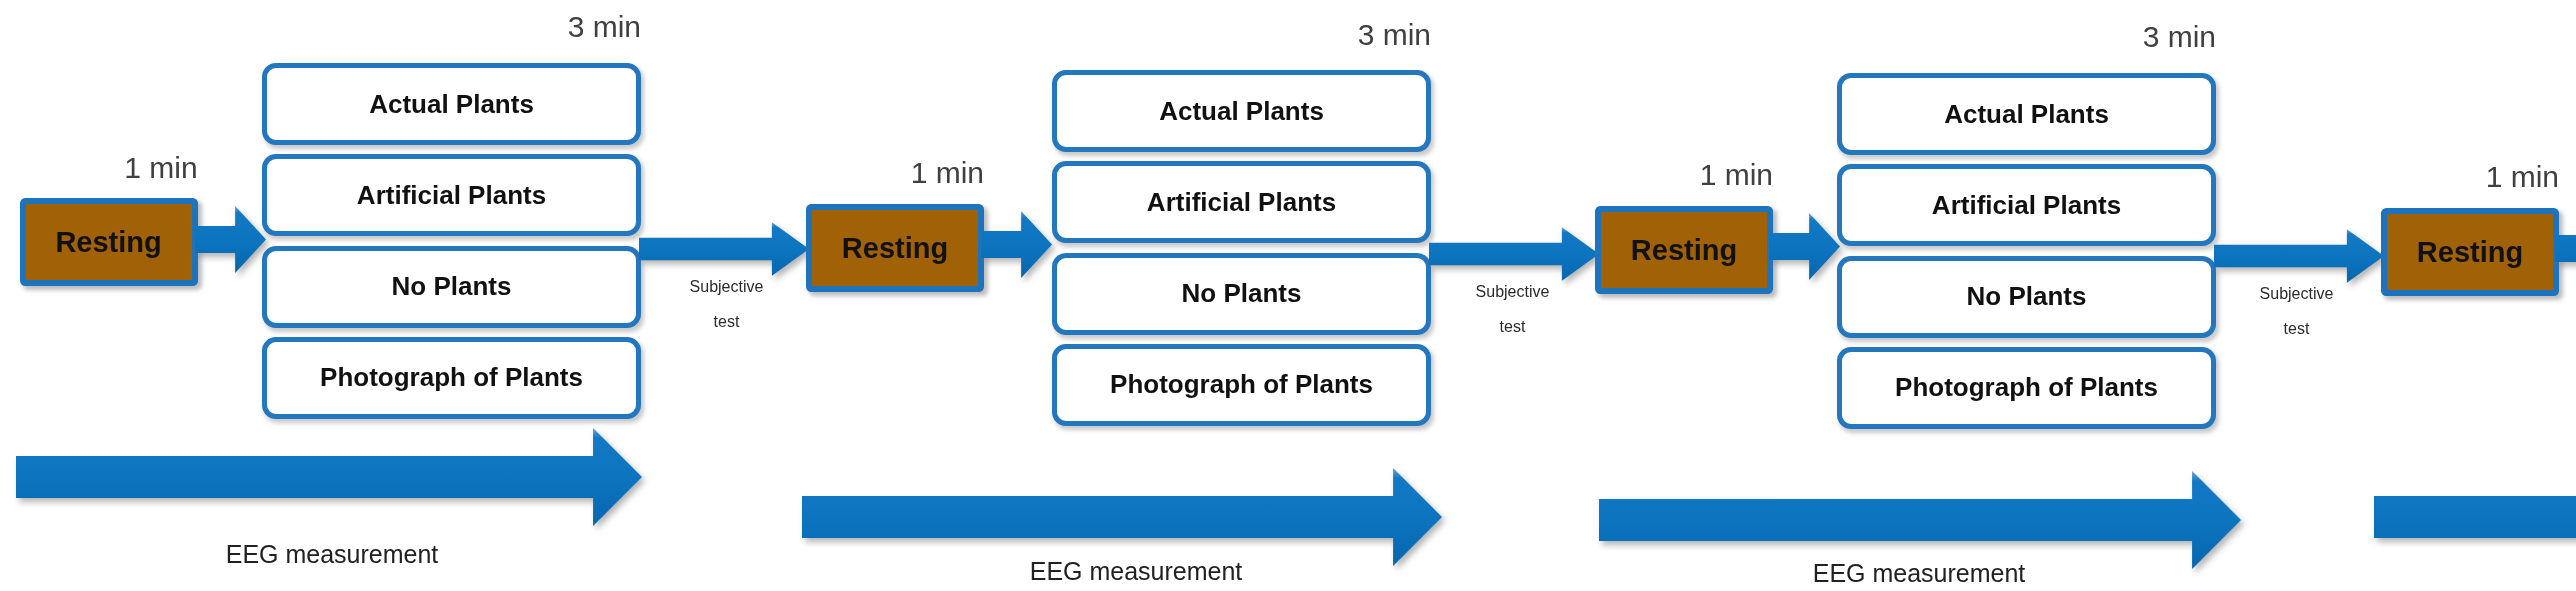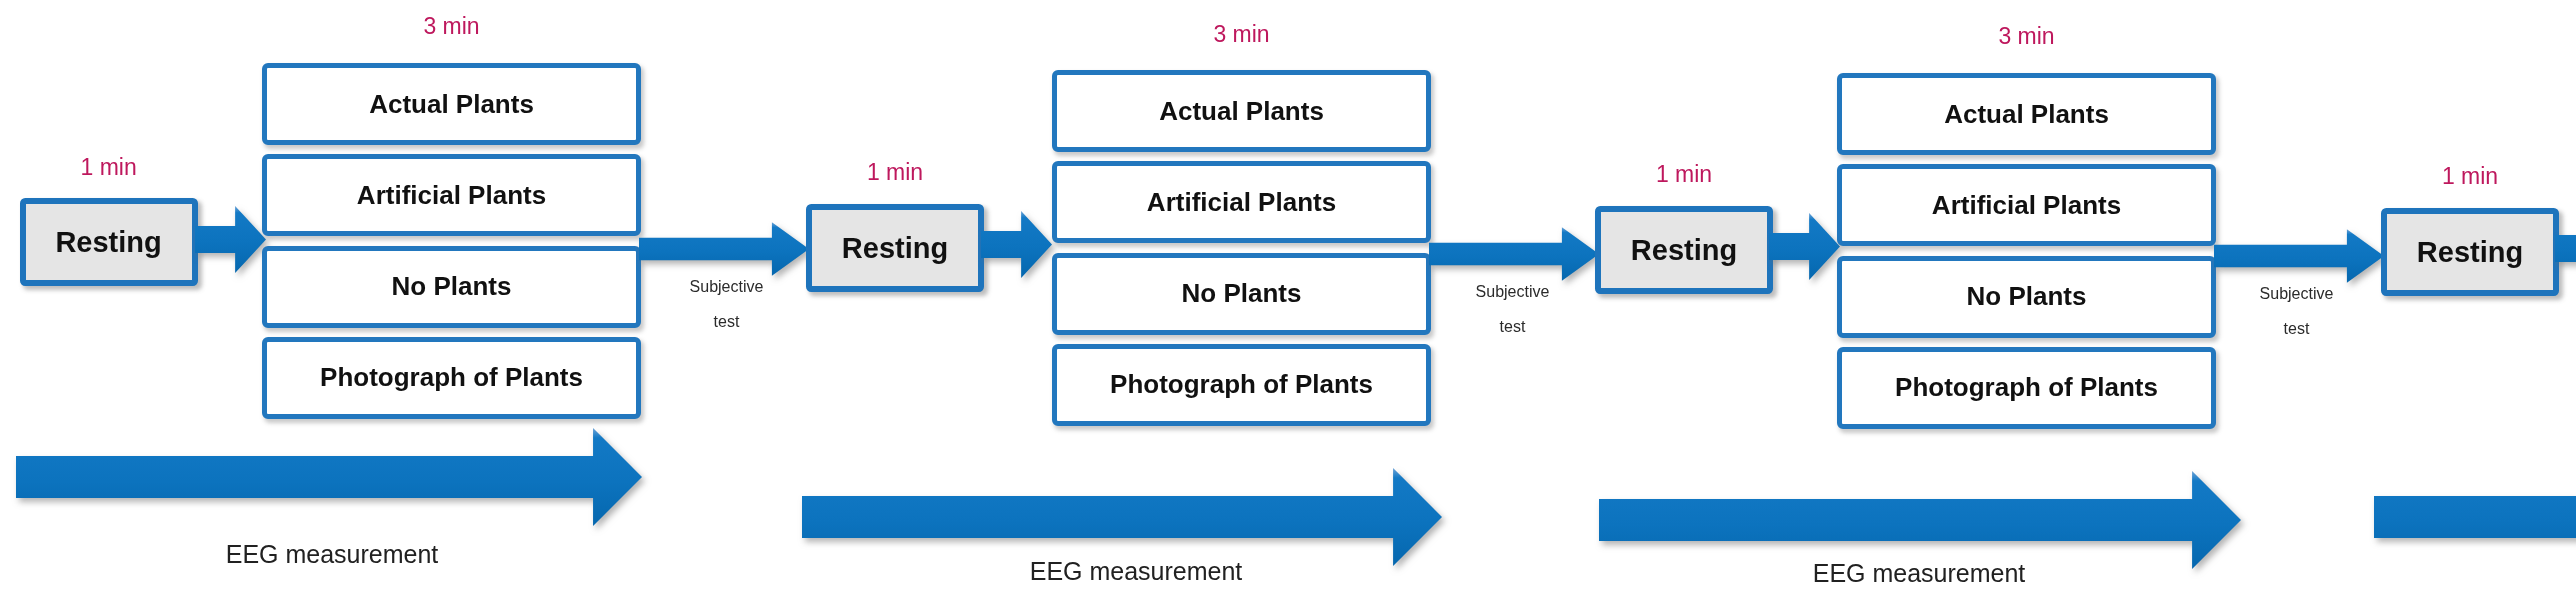--- a/index.html
+++ b/index.html
@@ -6,42 +6,42 @@
   #canvas{
     position:relative;
     width:3002px;height:592px;
     background:#ffffff;
     font-family:"Liberation Sans", sans-serif;
     overflow:hidden;
   }
   .abs{position:absolute;}
   
   .dur{
-    font-size:23px;line-height:31px;color:#be185d;
-    text-align:center;white-space:nowrap;
+    font-size:30px;line-height:31px;color:#404040;
+    text-align:right;white-space:nowrap;
   }
   
   .restbox{
     box-sizing:border-box;
     width:178px;height:88px;
-    background:#e5e5e5;
+    background:#a16207;
     border:6.7px solid #1e74bc;
     border-radius:5.2px;
     display:flex;align-items:center;justify-content:center;
     font-size:29px;font-weight:bold;color:#111111;
     box-shadow:3.1px 3.6px 4.6px rgba(110,110,110,0.45);
   }
   
   .stack{display:flex;flex-direction:column;}
   .stimbox{
     box-sizing:border-box;
     width:379px;height:82px;
     background:#ffffff;
     border:5.2px solid #2277be;
-    border-radius:6px;
+    border-radius:14px;
     margin-bottom:9.3px;
     display:flex;align-items:center;justify-content:center;
     font-size:26px;font-weight:bold;color:#111111;
     box-shadow:2.6px 3.1px 4.1px rgba(120,120,120,0.40);
   }
   .stimbox:last-child{margin-bottom:0;}
   
   .subj{
     font-size:16px;line-height:35px;color:#2b2b2b;
     text-align:center;width:185px;white-space:nowrap;

